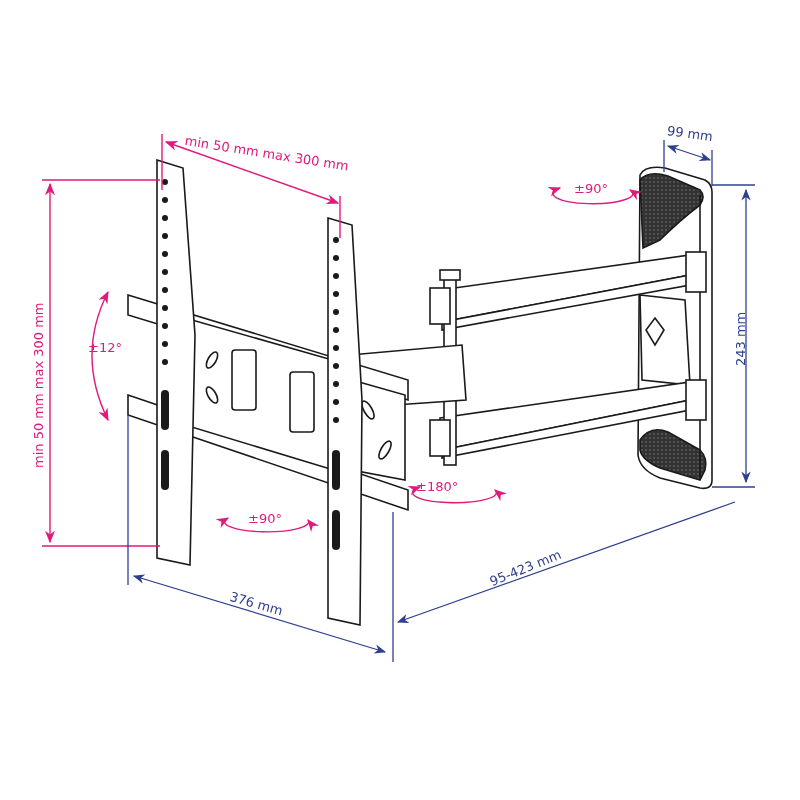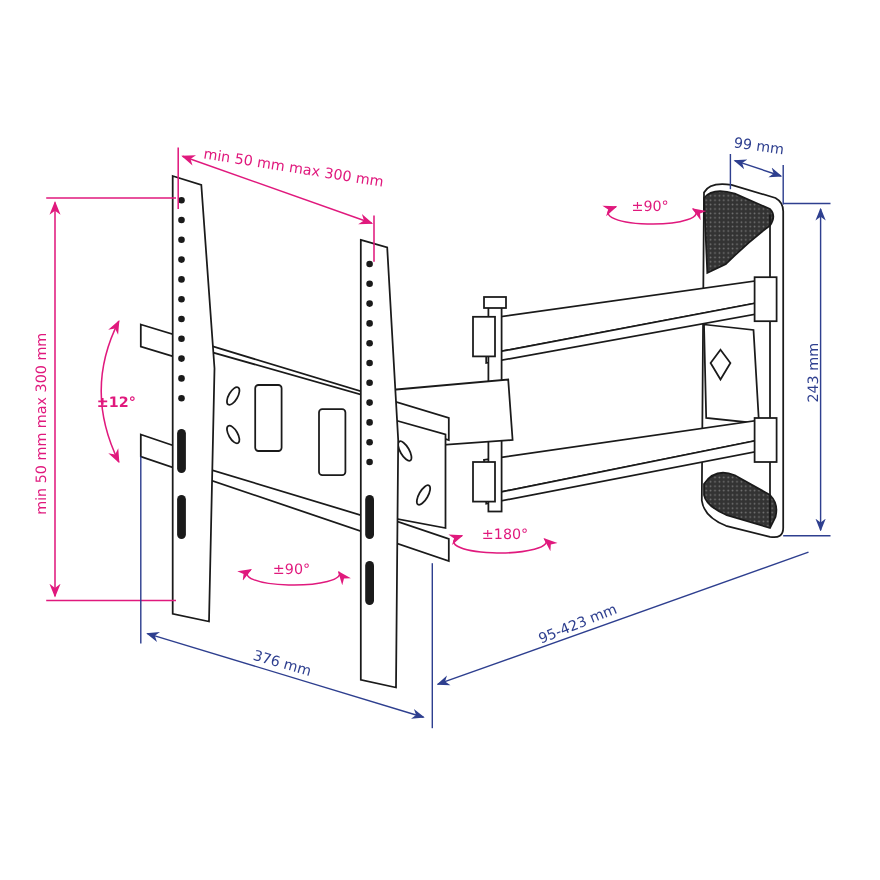--- a/index.html
+++ b/index.html
@@ -124,22 +124,22 @@
       <line x1="746" y1="190" x2="746" y2="482" marker-start="url(#ab)" marker-end="url(#ab)"></line>
       <line x1="128" y1="415" x2="128" y2="585"></line>
       <line x1="393" y1="512" x2="393" y2="662"></line>
       <line x1="134" y1="576" x2="385" y2="652" marker-start="url(#ab)" marker-end="url(#ab)"></line>
       <line x1="398" y1="622" x2="735" y2="502" marker-start="url(#ab)"></line>
     </g>
   </svg>
 
   <div class="lbl pink" style="left:186px;top:134px;transform:rotate(9deg);transform-origin:left top;">min 50 mm max 300 mm</div>
   <div class="lbl pink" style="left:32px;top:468px;transform:rotate(-90deg);transform-origin:left top;">min 50 mm max 300 mm</div>
-  <div class="lbl pink" style="left:88px;top:360px;font-weight:bold;">±12°</div>
+  <div class="lbl pink" style="left:88px;top:341px;">±12°</div>
   <div class="lbl pink" style="left:574px;top:182px;">±90°</div>
-  <div class="lbl pink" style="left:438px;top:480px;">±180°</div>
+  <div class="lbl pink" style="left:416px;top:480px;">±180°</div>
   <div class="lbl pink" style="left:248px;top:512px;">±90°</div>
 
   <div class="lbl blue" style="left:668px;top:124px;transform:rotate(8deg);transform-origin:left top;">99 mm</div>
   <div class="lbl blue" style="left:734px;top:366px;transform:rotate(-90deg);transform-origin:left top;">243 mm</div>
   <div class="lbl blue" style="left:232px;top:590px;transform:rotate(16deg);transform-origin:left top;">376 mm</div>
   <div class="lbl blue" style="left:488px;top:576px;transform:rotate(-22deg);transform-origin:left top;">95-423 mm</div>
 </div>
 
 </body></html>

